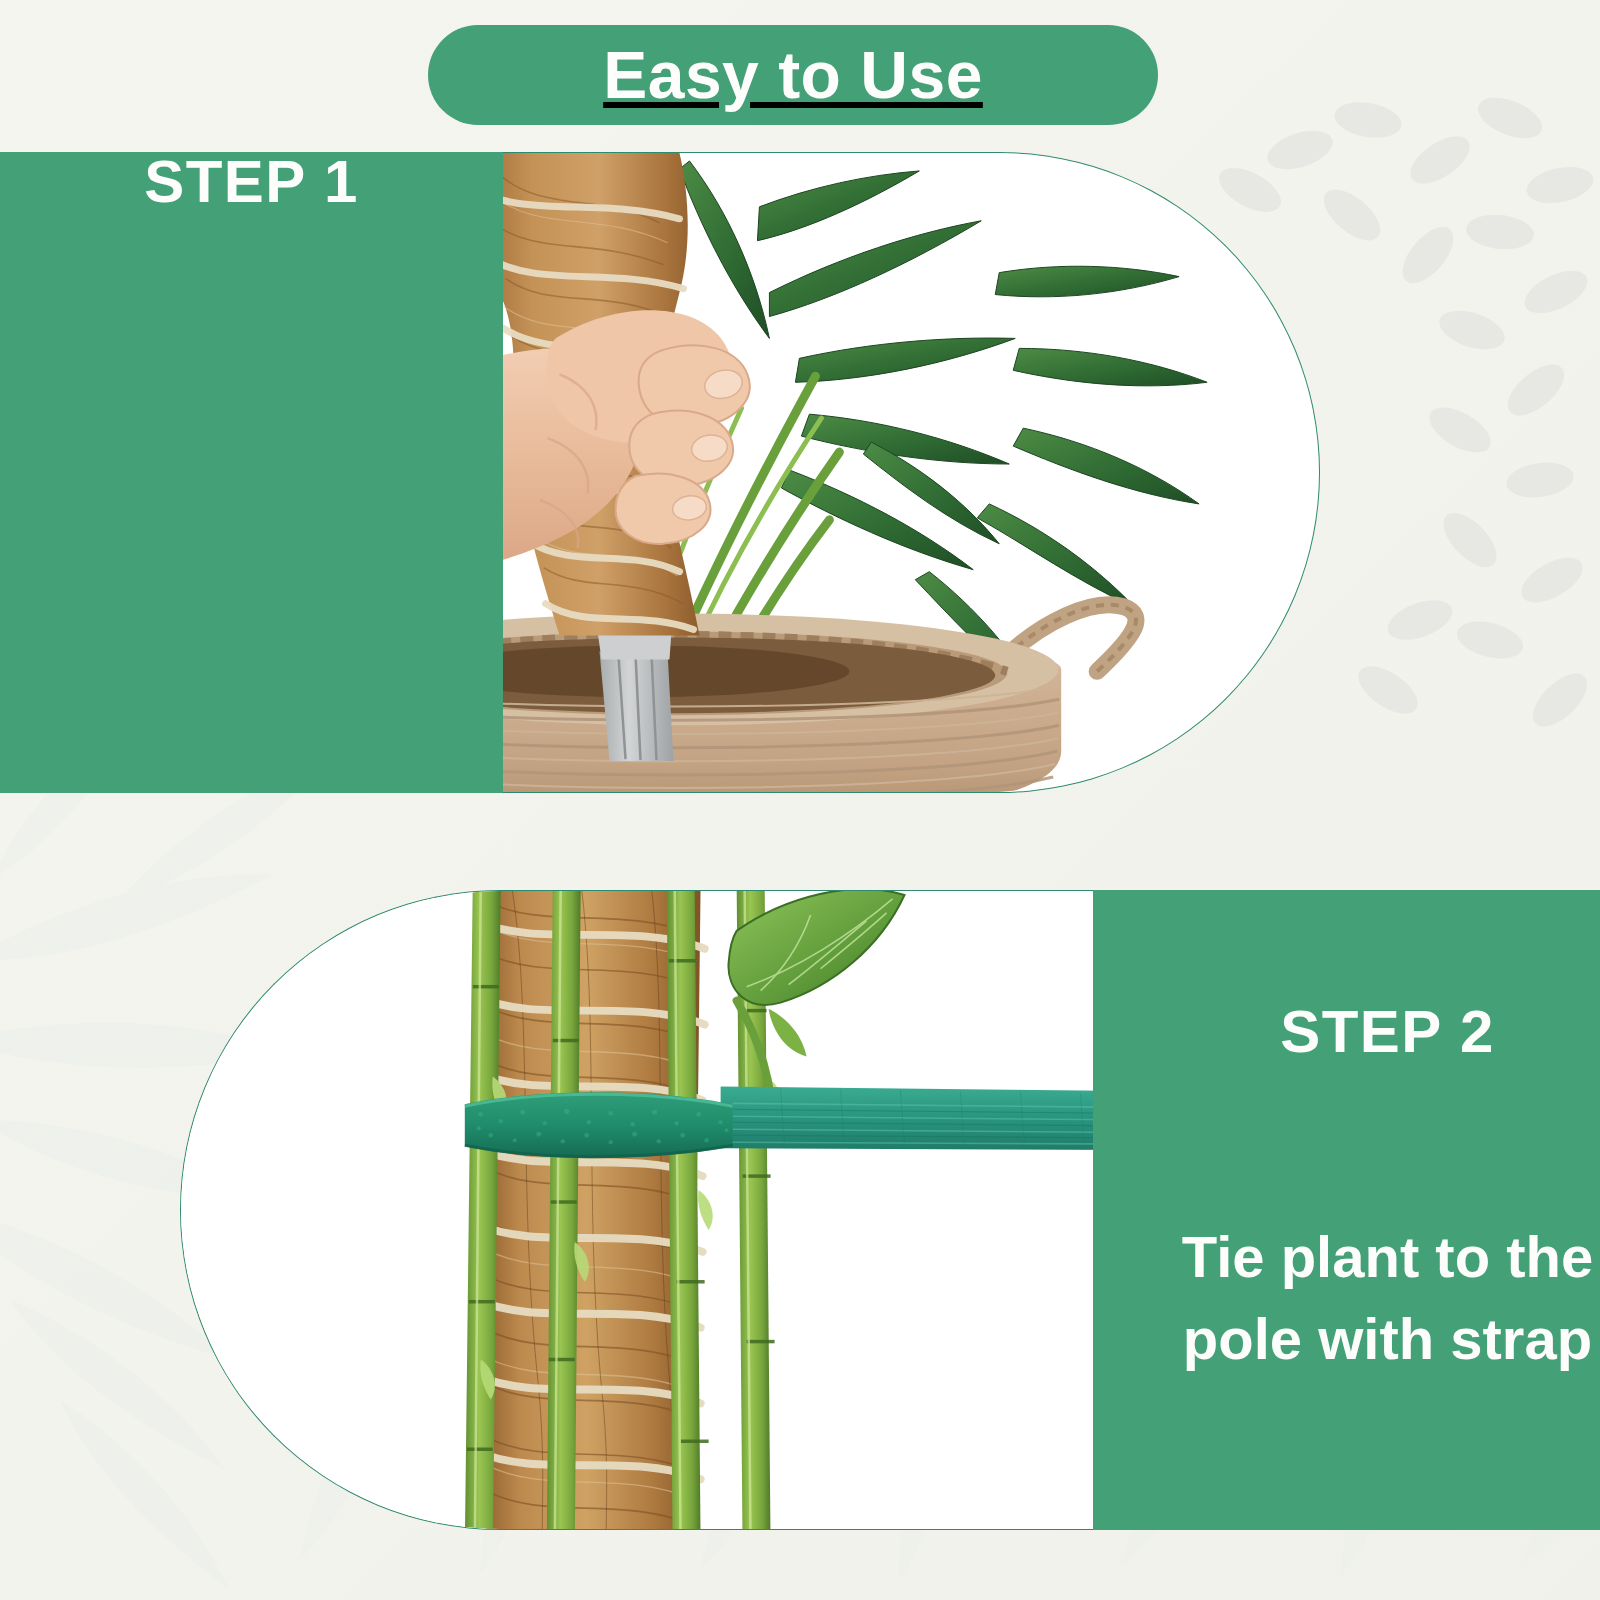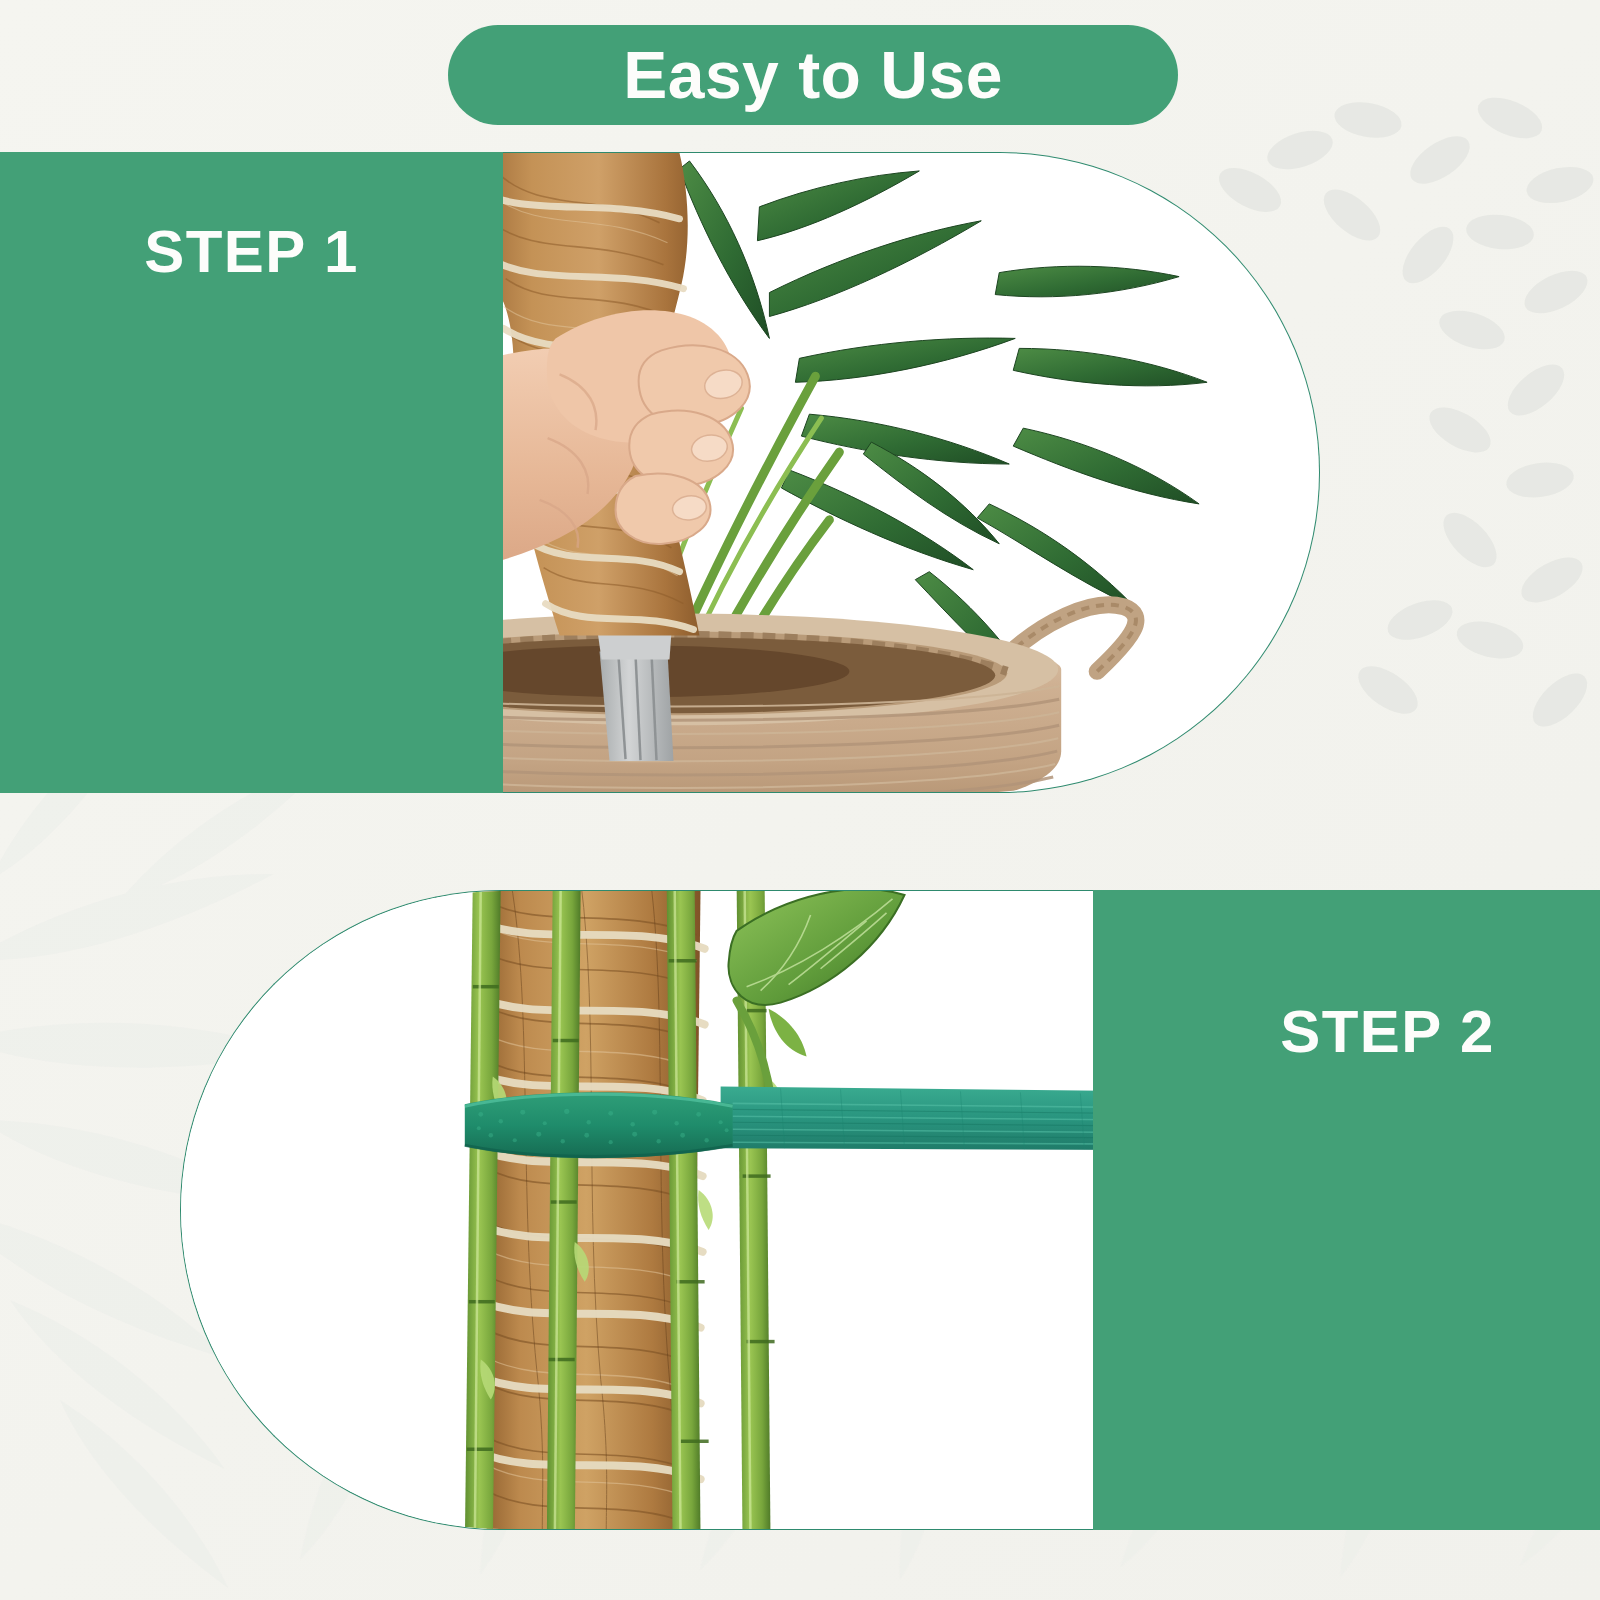--- a/index.html
+++ b/index.html
@@ -10,25 +10,26 @@
     position:relative;
     overflow:hidden;
   }
 
   
   #bg-watermark { position:absolute; inset:0; z-index:0; }
   #bg-watermark svg { width:100%; height:100%; display:block; }
 
   
   #header-badge {
-    position:absolute; left:448px; top:25px; width:730px; height:100px;
+    position:absolute; left:428px; top:25px; width:730px; height:100px;
     background:var(--brand,#43a077);
     border-radius:52px;
     display:flex; align-items:center; justify-content:center;
     z-index:6;
+    text-decoration:underline;
   }
   #header-badge .title {
     color:#fdfdfb; font-size:66px; font-weight:bold;
     letter-spacing:0.5px; line-height:1;
     white-space:nowrap;
   }
 
   
   .panel { position:absolute; z-index:4; }
 
@@ -68,21 +69,21 @@
   }
 
   .step-label {
     color:#fdfdfb; font-weight:bold; font-size:60px;
     letter-spacing:1.5px; line-height:1; white-space:nowrap;
   }
   .step-desc {
     color:#fdfdfb; font-weight:bold; font-size:58px;
     line-height:1.42; text-align:center; white-space:pre-line;
   }
-  #panel-step1 .step-label { margin-top:70px; }
+  #panel-step1 .step-label { }
   #panel-step1 .step-desc  { margin-top:122px; }
   #panel-step2 .step-label { margin-top:112px; }
   #panel-step2 .step-desc  { margin-top:138px; }
 
   
   .photo svg { position:absolute; left:0; top:0; width:100%; height:100%; }
 </style>
 </head>
 <body style="background: rgb(244, 244, 239);">
 
@@ -613,14 +614,16 @@
         </g>
 
         <path d="M284 216 C 356 200 472 200 552 216" fill="none" stroke="#55c4a2" stroke-width="3" opacity="0.7"></path>
         <path d="M284 255 C 356 270 472 270 552 255" fill="none" stroke="#0f5f4c" stroke-width="3" opacity="0.7"></path>
       </g>
     </svg>
   </div>
 
   <div class="copy">
     <span class="step-label">STEP 2</span>
+    <span class="step-desc">Tie plant to the
+pole with strap</span>
   </div>
 </section>
 
 </body></html>

